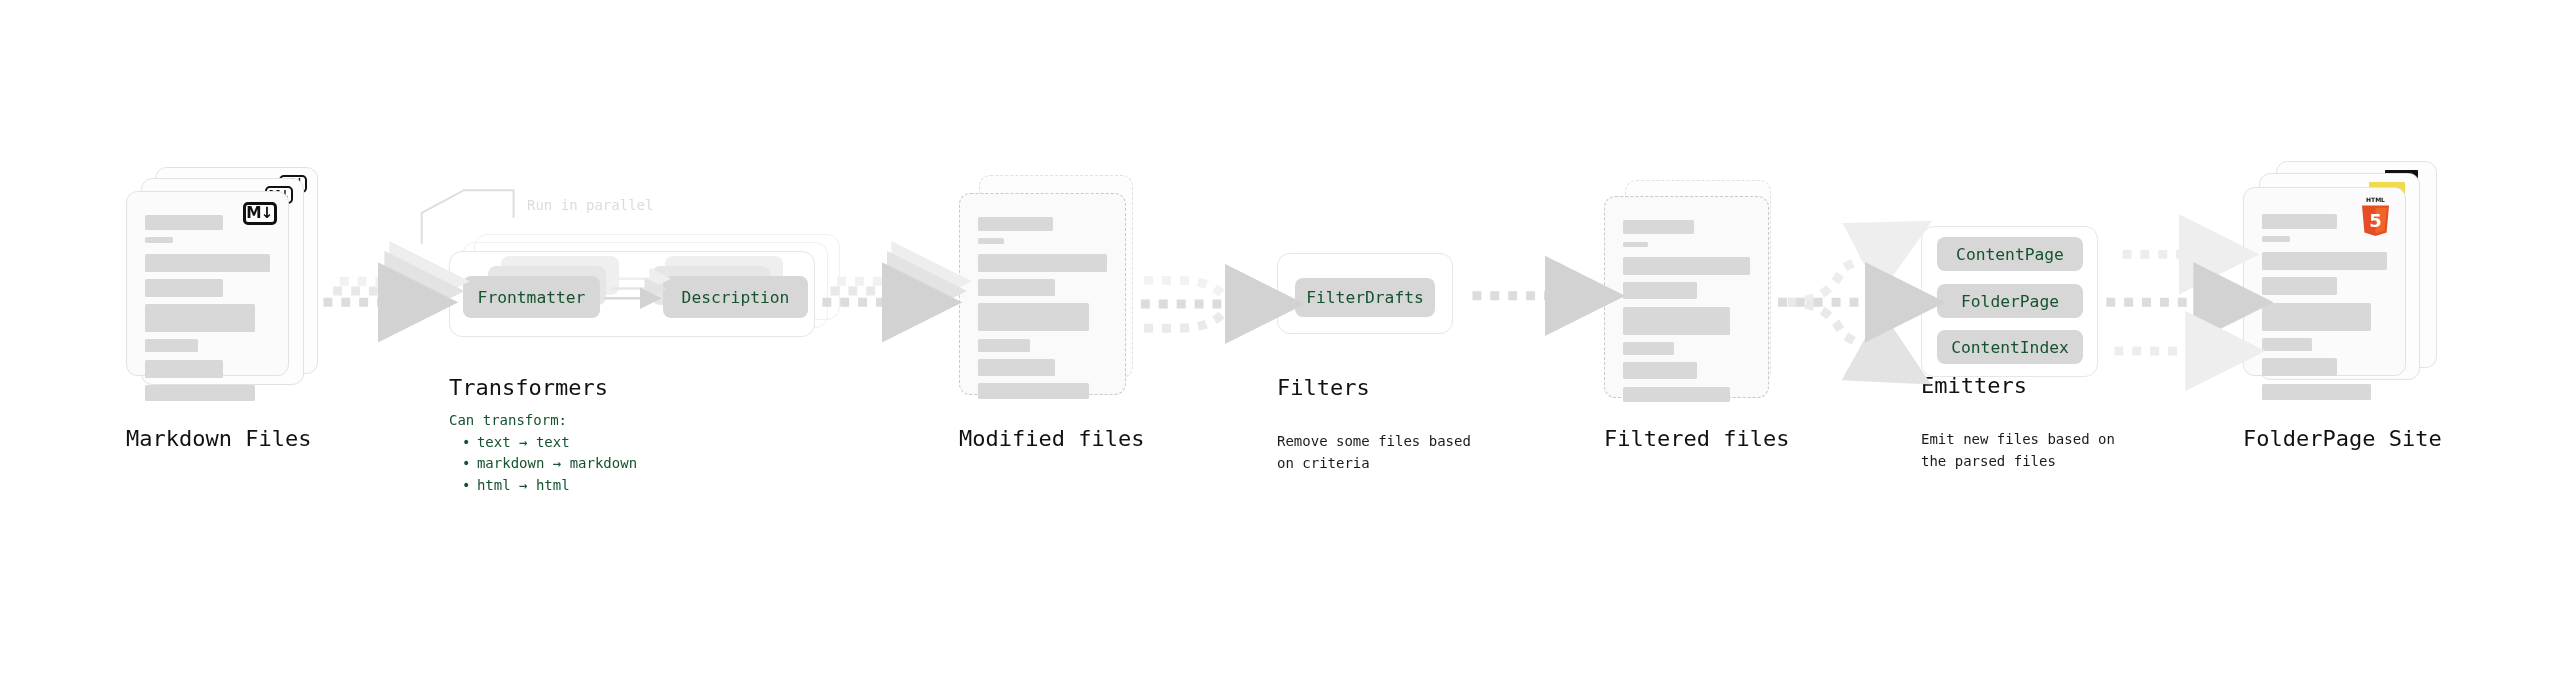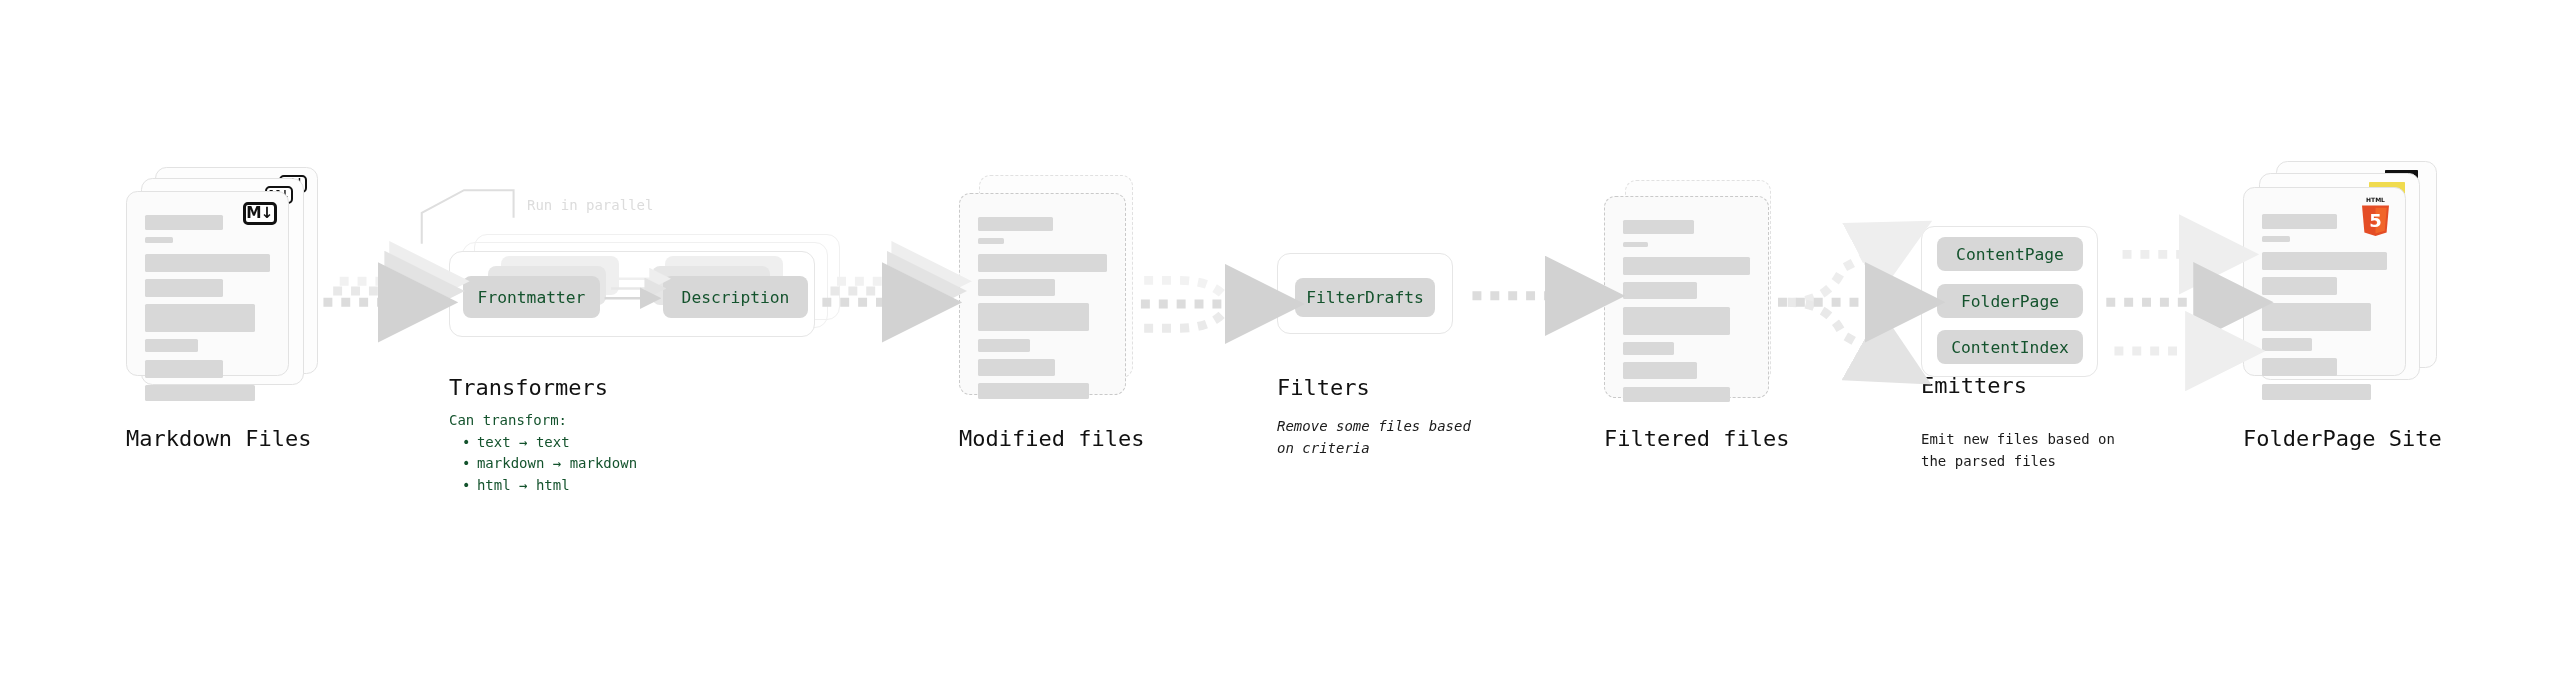--- a/index.html
+++ b/index.html
@@ -168,21 +168,21 @@
       </div>
     </div>
   </div>
   <div class="title" style="left:959px;top:426px;">Modified files</div>
 
   <div class="groupbox" style="left:1277px;top:253px;width:176px;height:81px;"></div>
   <div class="pill" style="left:1295px;top:278px;width:140px;height:39px;">
     <span>FilterDrafts</span>
   </div>
   <div class="title" style="left:1277px;top:375px;">Filters</div>
-  <div class="caption" style="left:1277px;top:416px;font-style:italic;">Remove some files based
+  <div class="caption" style="left:1277px;top:431px;">Remove some files based
 on criteria</div>
 
   <div class="sheetstack" style="left:1604px;top:180px;">
     <div class="sheet dashed ghost" style="left:21px;top:0px;width:146px;height:203px;opacity:.55;"></div>
     <div class="sheet dashed" style="left:0px;top:16.3px;width:165px;height:202px;">
       <div class="lines" style="top:23px;">
         <div class="bar" style="width:56%;height:14px;"></div>
         <div class="bar" style="width:20%;height:5.7px;margin-bottom:9.8px;"></div>
         <div class="bar" style="width:100%;height:18px;"></div>
         <div class="bar" style="width:58%;height:17px;"></div>

